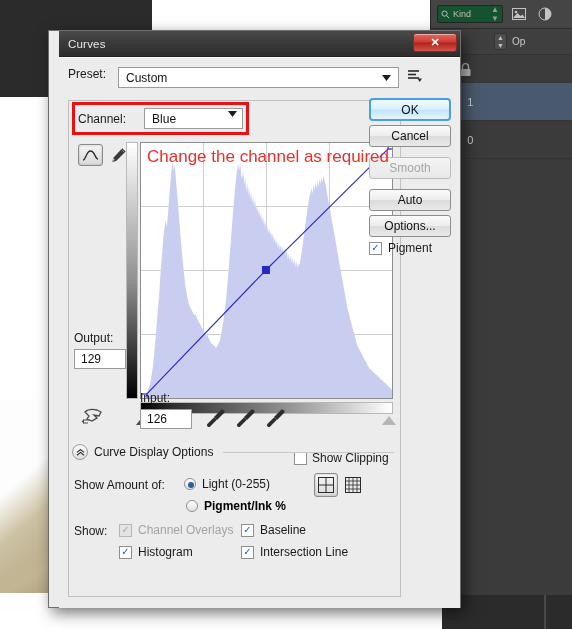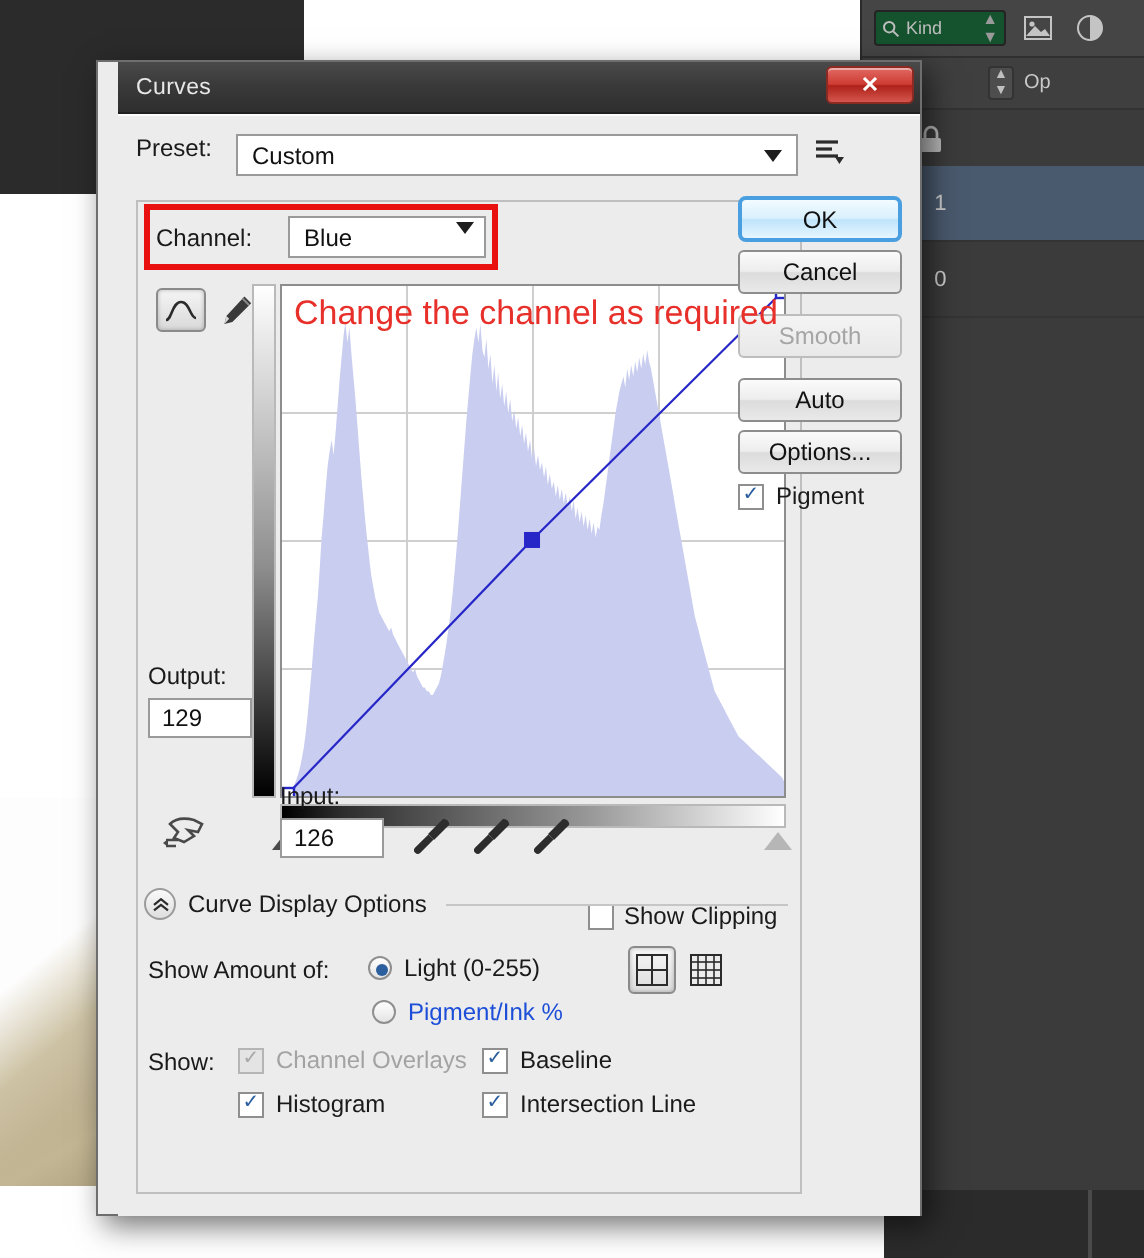--- a/index.html
+++ b/index.html
@@ -222,21 +222,21 @@
   #radio-pigment{ position: absolute; left: 117px; top: 398px; display: flex; align-items: center; gap: 6px; }
   .radio {
     width: 12px; height: 12px; border-radius: 50%; border: 1px solid #8f8f8f;
     background: linear-gradient(180deg,#ffffff,#e4e4e4); position: relative; flex: none;
   }
   .radio.on::after {
     content: ""; position: absolute; left: 3px; top: 3px; width: 6px; height: 6px;
     border-radius: 50%; background: #2b5f9e;
   }
   .radio-label { font-size: 12px; color: #1a1a1a; white-space: nowrap; }
-  .radio-label.dim { color: #1d4ed8; }
+  .radio-label.dim { color: #000000; font-weight: bold; }
 
   #grid-btns { position: absolute; left: 245px; top: 372px; display: flex; align-items: flex-start; gap: 5px; }
   #grid-coarse {
     width: 24px; height: 24px; border: 1px solid #8a8a8a; border-radius: 3px;
     background: linear-gradient(180deg,#f7f7f7,#dcdcdc);
     box-shadow: inset 0 0 2px rgba(0,0,0,.25);
     display: flex; align-items: center; justify-content: center;
   }
   #grid-fine { width: 20px; height: 24px; display: flex; align-items: center; justify-content: center; }
 

